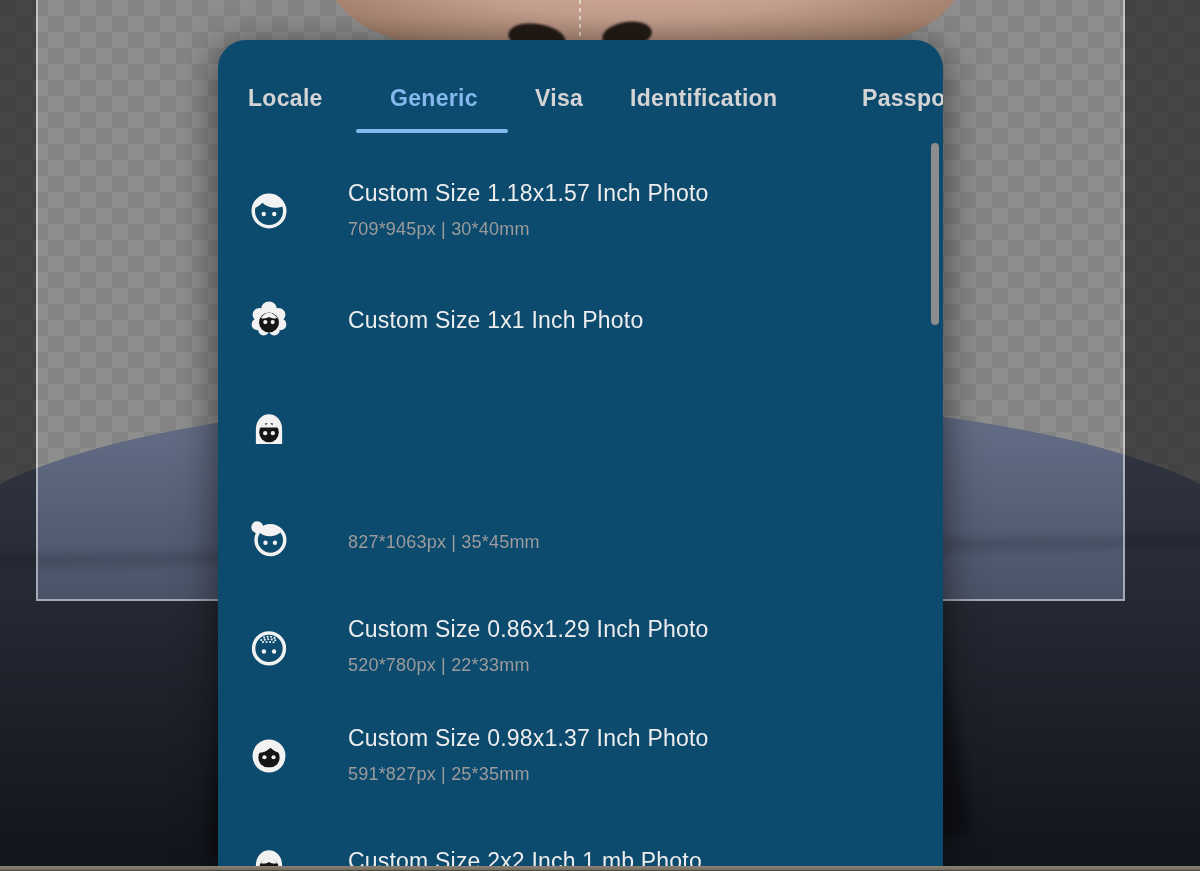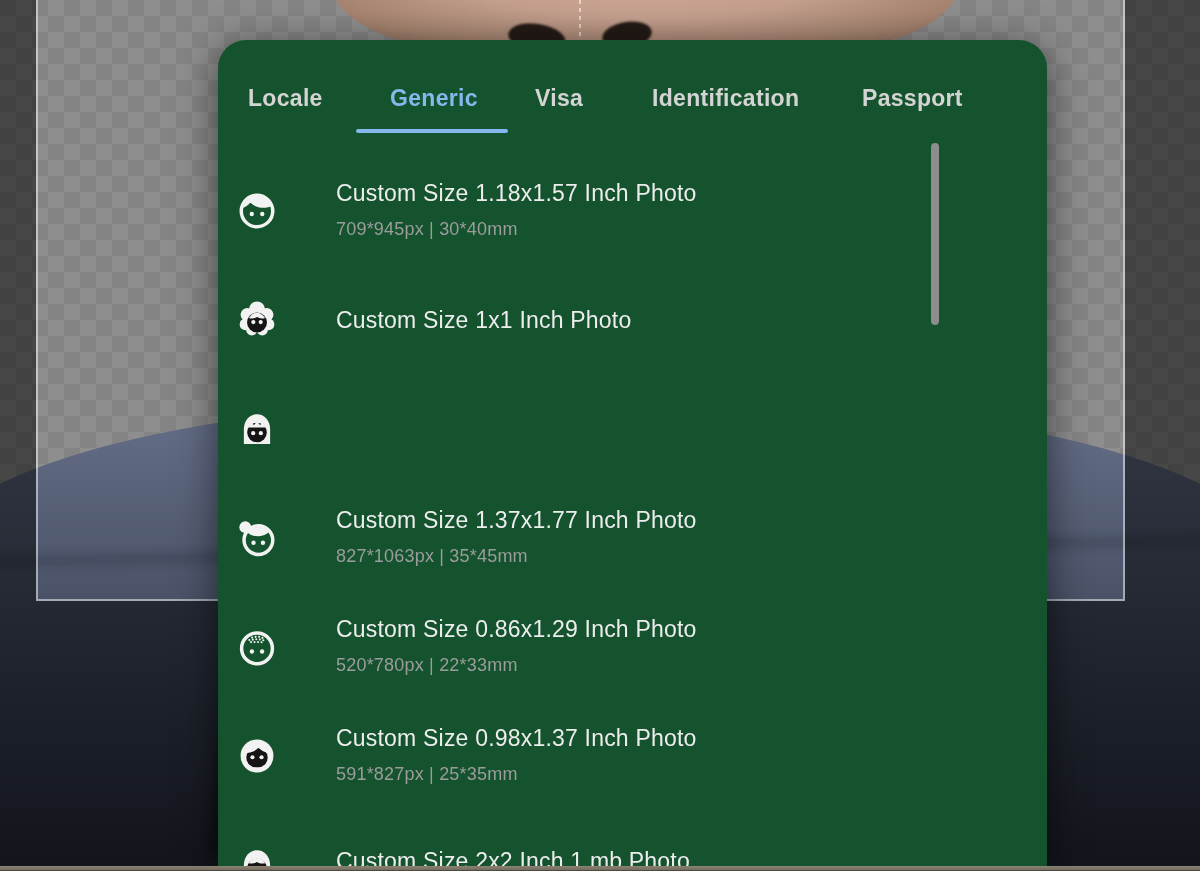--- a/index.html
+++ b/index.html
@@ -37,36 +37,36 @@
     border:2px solid rgba(255,255,255,.5);
     box-shadow:0 0 0 2400px rgba(0,0,0,.5);
     box-sizing:border-box;
   }
   .center-guide{
     position:absolute;left:579px;top:0;width:2px;height:46px;z-index:4;opacity:.55;
     background:repeating-linear-gradient(to bottom,#ffffff 0 4px,transparent 4px 8px);
   }
   
   .sheet{
-    position:absolute;left:218px;top:40px;width:829px;height:826px;z-index:10;
-    background:#14532d;border-radius:28px 28px 0 0;overflow:hidden;
+    position:absolute;left:218px;top:40px;width:725px;height:826px;z-index:10;
+    background:#0c4a6e;border-radius:28px 28px 0 0;overflow:hidden;
     box-shadow:0 8px 40px rgba(0,0,0,.55);
   }
   .tabbar{position:absolute;left:0;top:0;width:725px;height:100px;}
   .tab{
     position:absolute;top:45px;font-size:23px;font-weight:bold;letter-spacing:.3px;
     color:#d4d4d4;white-space:nowrap;cursor:pointer;
   }
   .tab.active{color:#85b8ec;}
   .tab-underline{
     position:absolute;left:138px;top:89px;width:152px;height:4px;border-radius:2px;
     background:#85b8ec;
   }
   .list{position:absolute;left:0;top:116px;width:725px;}
-  .row{height:109px;display:flex;align-items:center;padding-left:18px;box-sizing:border-box;cursor:pointer;}
+  .row{height:109px;display:flex;align-items:center;padding-left:30px;box-sizing:border-box;cursor:pointer;}
   .row .ic{width:42px;height:42px;flex:0 0 42px;}
   .row .ic svg{width:42px;height:42px;display:block;}
   .row .txt{margin-left:58px;}
   .row .t1{font-size:23px;color:#ededed;letter-spacing:.2px;line-height:28px;}
   .row .t2{font-size:18px;color:#9c9c9c;letter-spacing:.2px;line-height:28px;margin-top:8px;}
   .scroll-thumb{
     position:absolute;left:713px;top:103px;width:8px;height:182px;border-radius:4px;
     background:#8d8d8d;z-index:12;cursor:pointer;
   }
   
@@ -92,21 +92,21 @@
   <div class="crop-rect"></div>
   <div class="center-guide"></div>
 </div>
 
 <div class="sheet">
   <div class="tabbar" id="tabbar">
     <div class="tab-underline"></div>
   <span class="tab" style="left: 30px;">Locale</span>
       <span class="tab active" style="left: 172px;">Generic</span>
       <span class="tab" style="left: 317px;">Visa</span>
-      <span class="tab" style="left: 434px;">Identification</span>
+      <span class="tab" style="left: 412px;">Identification</span>
       <span class="tab" style="left: 644px;">Passport</span>
     </div>
   <div class="list" id="list">
   <div class="row">
     <span class="ic">
           <svg viewBox="0 0 24 24">
             <circle cx="12" cy="12" r="9" fill="none" stroke="#f2f2f2" stroke-width="2"></circle>
             <path d="M12 2.9c-4.5 0-8.2 3.3-8.9 7.6 2-.6 3.8-1.7 5.1-3.2 2 1.9 4.6 2.9 7.4 2.9 1.8 0 3.6-.4 5.2-1.2C19.4 5.4 16 2.9 12 2.9z" fill="#f2f2f2"></path>
             <circle cx="9" cy="13.7" r="1.25" fill="#f2f2f2"></circle>
             <circle cx="15" cy="13.7" r="1.25" fill="#f2f2f2"></circle>
@@ -158,21 +158,20 @@
     <span class="ic">
           <svg viewBox="0 0 24 24">
             <circle cx="12.8" cy="13.2" r="8.2" fill="none" stroke="#f2f2f2" stroke-width="2"></circle>
             <circle cx="5.3" cy="5.8" r="3.4" fill="#f2f2f2"></circle>
             <path d="M6.3 8.7c1.8 1.6 4.3 2.5 6.8 2.3 2.2-.2 4.2-1 5.7-2.4a8.2 8.2 0 0 0-12.5.1z" fill="#f2f2f2"></path>
             <circle cx="10" cy="14.7" r="1.25" fill="#f2f2f2"></circle>
             <circle cx="15.4" cy="14.7" r="1.25" fill="#f2f2f2"></circle>
           </svg>
         </span>
     <span class="txt">
-      <div class="t1">Custom Size 1.37x1.77 Inch Photo</div>
       <div class="t2">827*1063px | 35*45mm</div>
     </span>
   </div>
 
   <div class="row">
     <span class="ic">
           <svg viewBox="0 0 24 24">
             <circle cx="12" cy="12.8" r="8.8" fill="none" stroke="#f2f2f2" stroke-width="2"></circle>
             <g fill="#f2f2f2">
               <circle cx="9.2" cy="6.6" r=".6"></circle>

